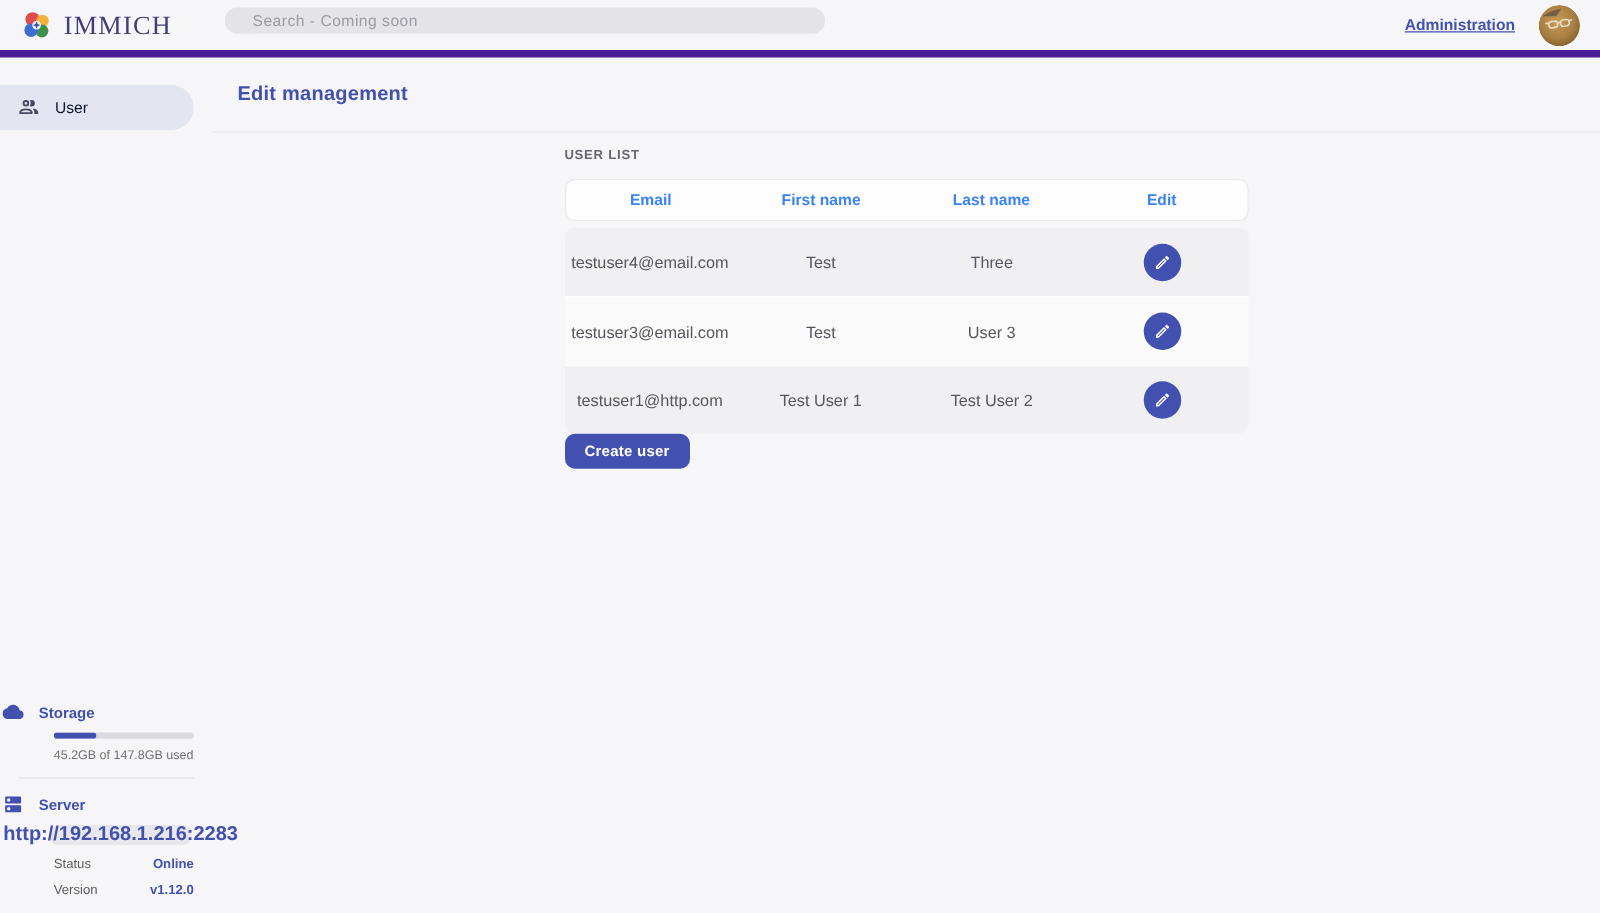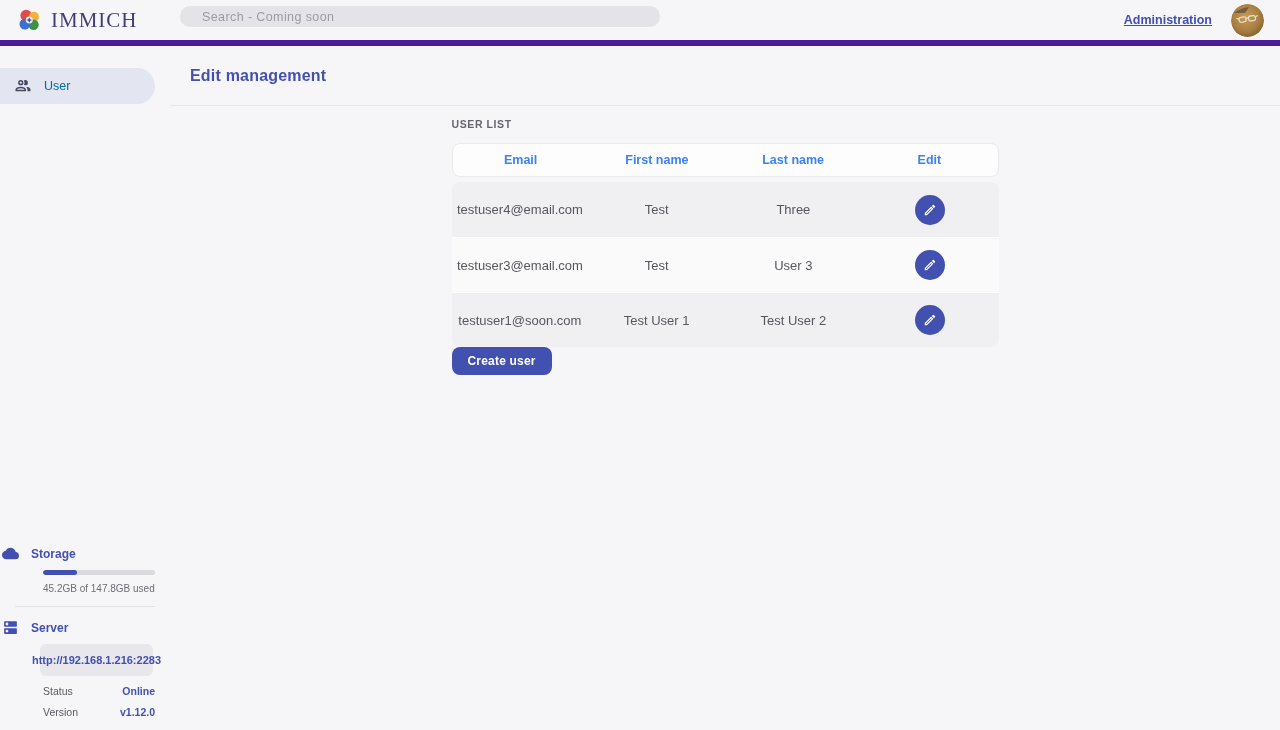--- a/index.html
+++ b/index.html
@@ -51,37 +51,37 @@
   .sidebar { width: 170px; flex: 0 0 170px; position: relative; }
   .side-item {
     margin-top: 22px;
     width: 155px; height: 36px;
     background: #e3e5f0;
     border-radius: 0 18px 18px 0;
     display: flex; align-items: center;
     padding-left: 14px; gap: 12px;
     cursor: pointer;
   }
-  .side-item .label { font-size: 12.5px; font-weight: 500; color: #0369a1; }
+  .side-item .label { font-size: 12.5px; font-weight: 500; color: #0f172a; }
   .side-item svg { fill: #474860; }
 
   .side-bottom { position: absolute; left: 0; bottom: 12px; width: 155px; font-size: 11px; }
   .side-sec-head { display: flex; align-items: center; padding-left: 2px; gap: 12px; margin-bottom: 8px; }
   .side-sec-head svg { fill: #4250af; }
   .side-sec-title { font-size: 12px; font-weight: bold; color: #4250af; }
   .side-indent { margin-left: 43px; width: 112px; }
   .progress-track { height: 5px; background: #d9d9de; border-radius: 3px; overflow: hidden; }
   .progress-fill { height: 100%; background: #4250af; border-radius: 3px; }
   .usage-text { margin-top: 8px; font-size: 10px; color: #6e6f76; }
   .side-divider { border: none; border-top: 1px solid #e2e2e7; margin: 12px 0 12px 15px; width: 140px; }
   .url-pill {
-    margin-left: 40px; width: 113px; height: 32px;
+    margin-left: 40px; width: 113px; height: 16px;
     background: #e7e7ec; border-radius: 6px;
     display: flex; align-items: center; justify-content: center;
-    font-size: 11px; font-weight: bold; color: #4250af;
+    font-size: 16px; font-weight: bold; color: #4250af;
   }
   .kv-row { display: flex; justify-content: space-between; margin-left: 43px; width: 112px; margin-top: 9px; }
   .kv-label { font-size: 10.5px; color: #5a5b61; }
   .kv-value { font-size: 10.5px; font-weight: bold; color: #4250af; }
 
   
   .main { flex: 1; display: flex; flex-direction: column; min-width: 0; }
   .page-head { height: 60px; flex: 0 0 60px; display: flex; align-items: center; padding-left: 20px; border-bottom: 1px solid #e5e5ea; }
   .page-title { font-size: 16px; font-weight: 600; color: #4250af; letter-spacing: 0.2px; }
   .content { flex: 1; display: flex; flex-direction: column; align-items: center; }
@@ -260,21 +260,21 @@
                 <button class="edit-btn">
                   <span style="display:flex">
                     <svg width="14" height="14" viewBox="0 0 24 24">
                         <path d="M14.06,9L15,9.94L5.92,19H5V18.08L14.06,9M17.66,3C17.41,3 17.15,3.1 16.96,3.29L15.13,5.12L18.88,8.87L20.71,7.04C21.1,6.65 21.1,6 20.71,5.63L18.37,3.29C18.17,3.09 17.92,3 17.66,3M14.06,6.19L3,17.25V21H6.75L17.81,9.94L14.06,6.19Z"></path>
                       </svg>
                   </span>
                 </button>
               </div>
             </div>
             <div class="trow">
-              <div class="td">testuser1@soon.com</div>
+              <div class="td">testuser1@http.com</div>
               <div class="td">Test User 1</div>
               <div class="td">Test User 2</div>
               <div class="td td-edit">
                 <button class="edit-btn">
                   <span style="display:flex">
                     <svg width="14" height="14" viewBox="0 0 24 24">
                         <path d="M14.06,9L15,9.94L5.92,19H5V18.08L14.06,9M17.66,3C17.41,3 17.15,3.1 16.96,3.29L15.13,5.12L18.88,8.87L20.71,7.04C21.1,6.65 21.1,6 20.71,5.63L18.37,3.29C18.17,3.09 17.92,3 17.66,3M14.06,6.19L3,17.25V21H6.75L17.81,9.94L14.06,6.19Z"></path>
                       </svg>
                   </span>
                 </button>

